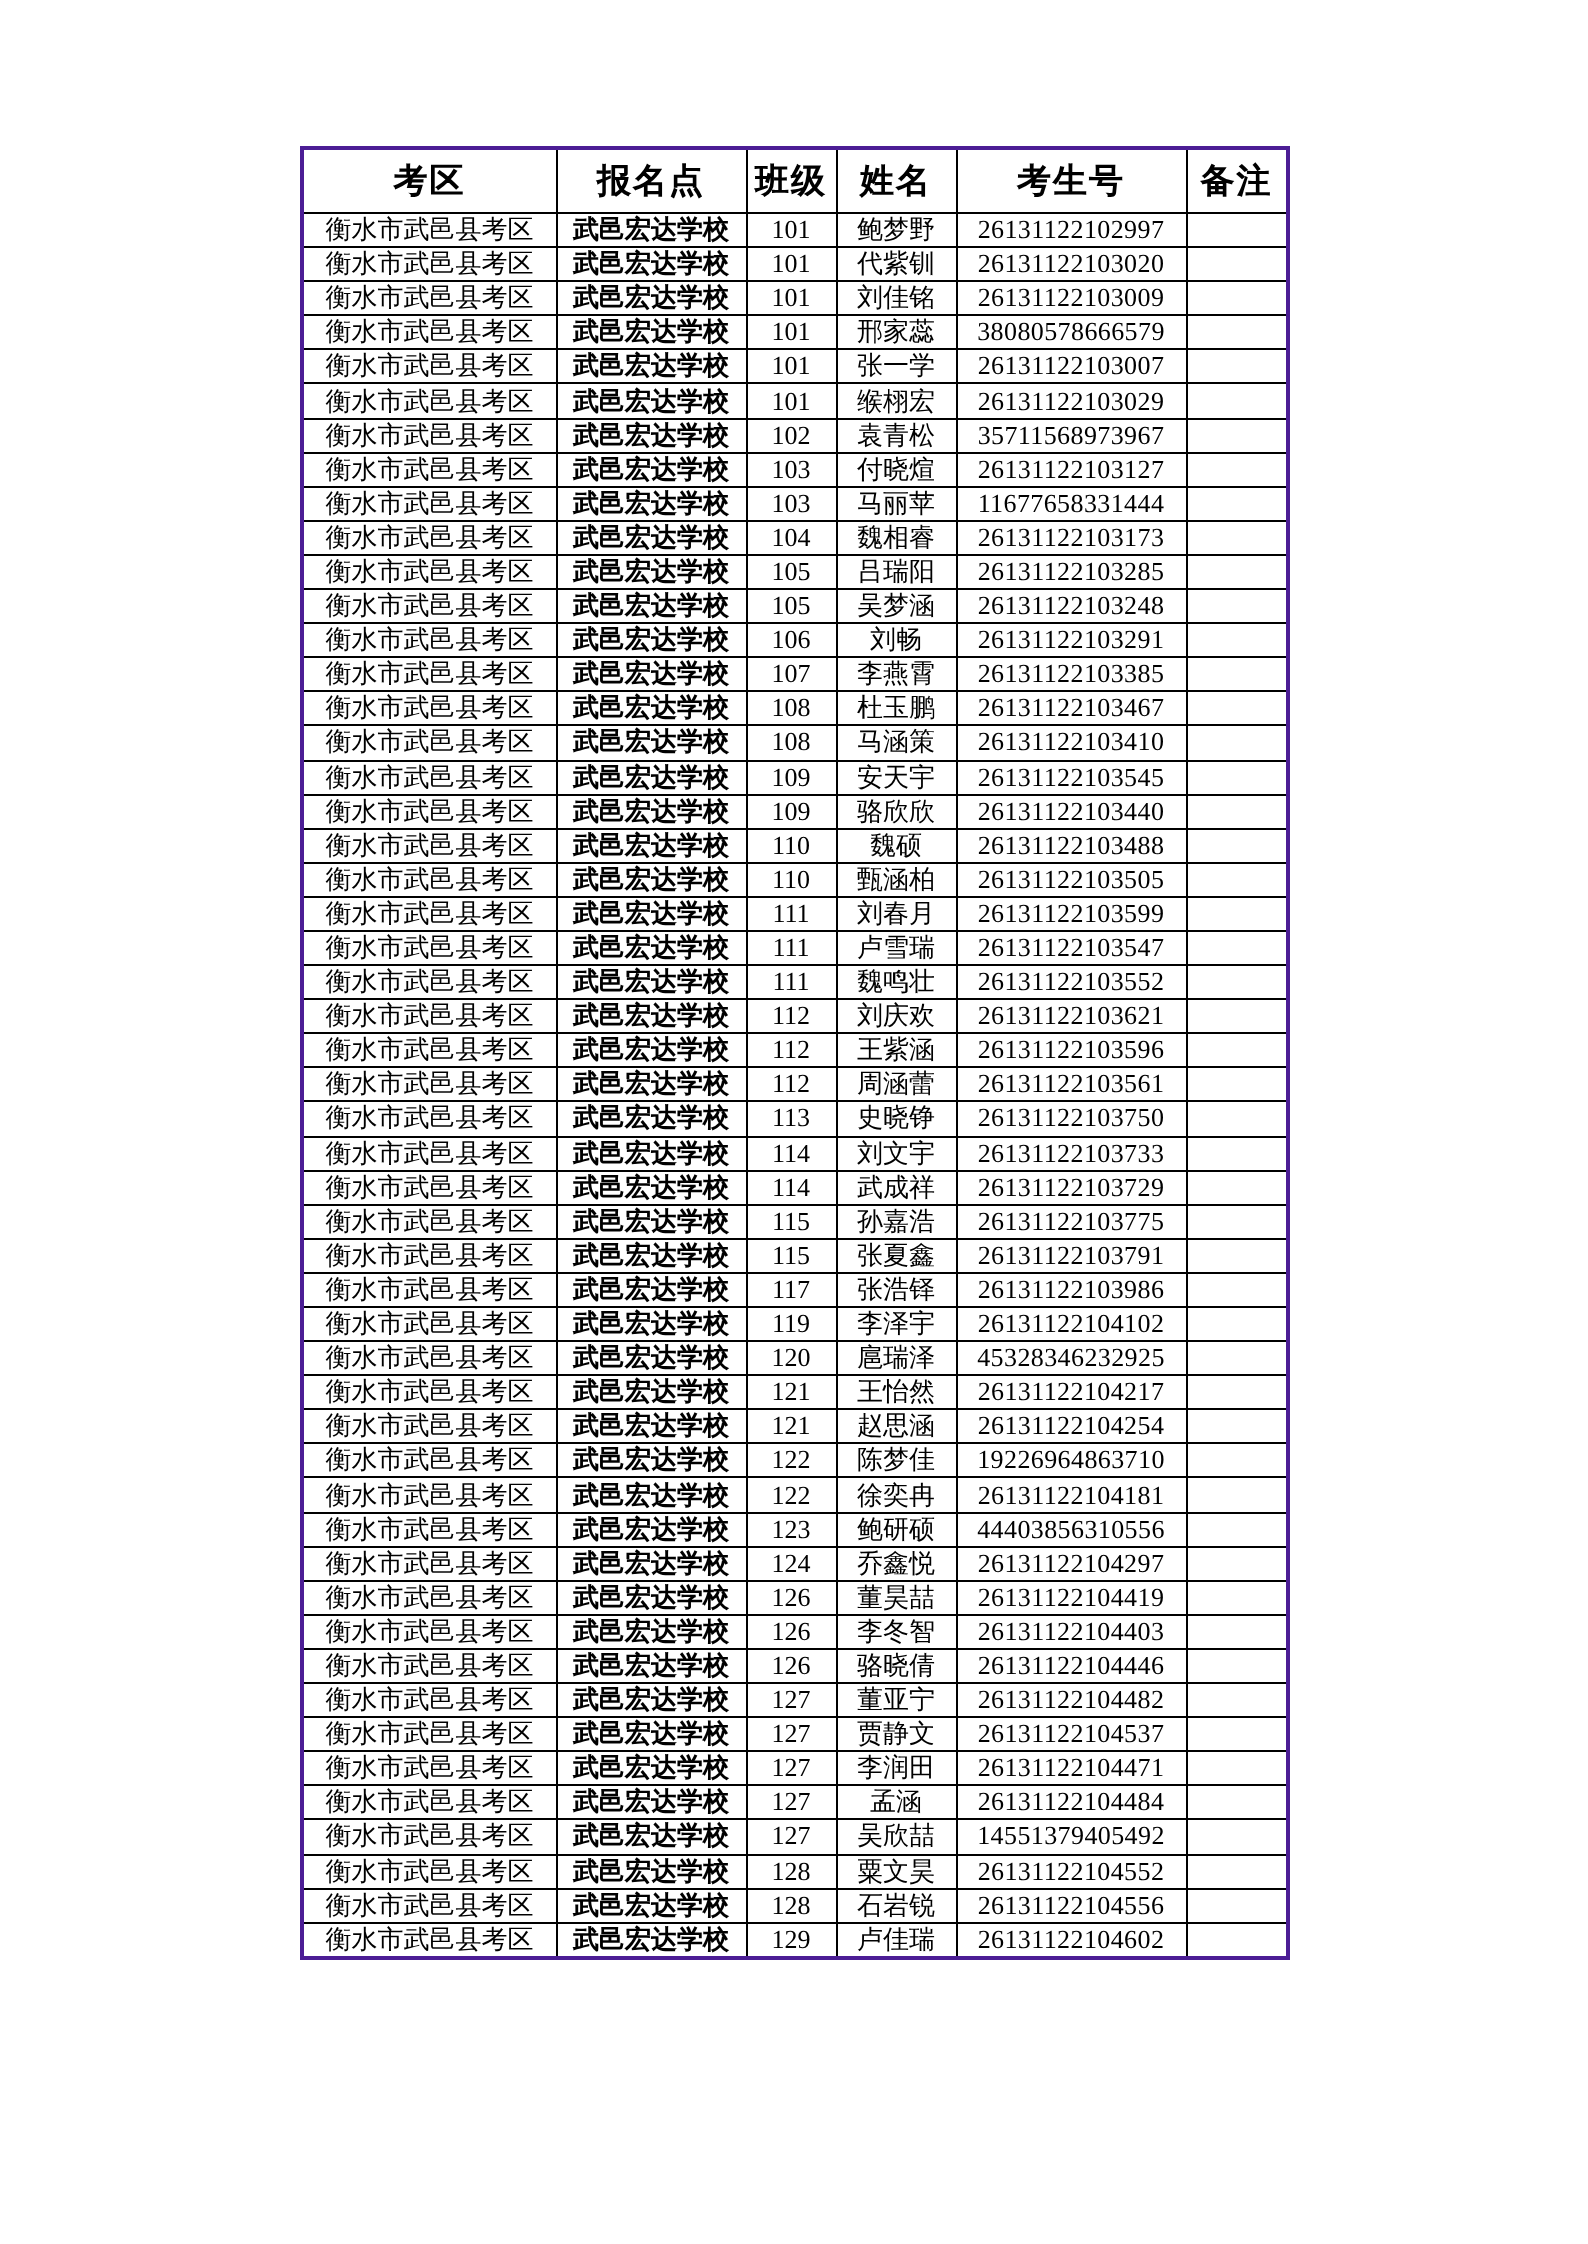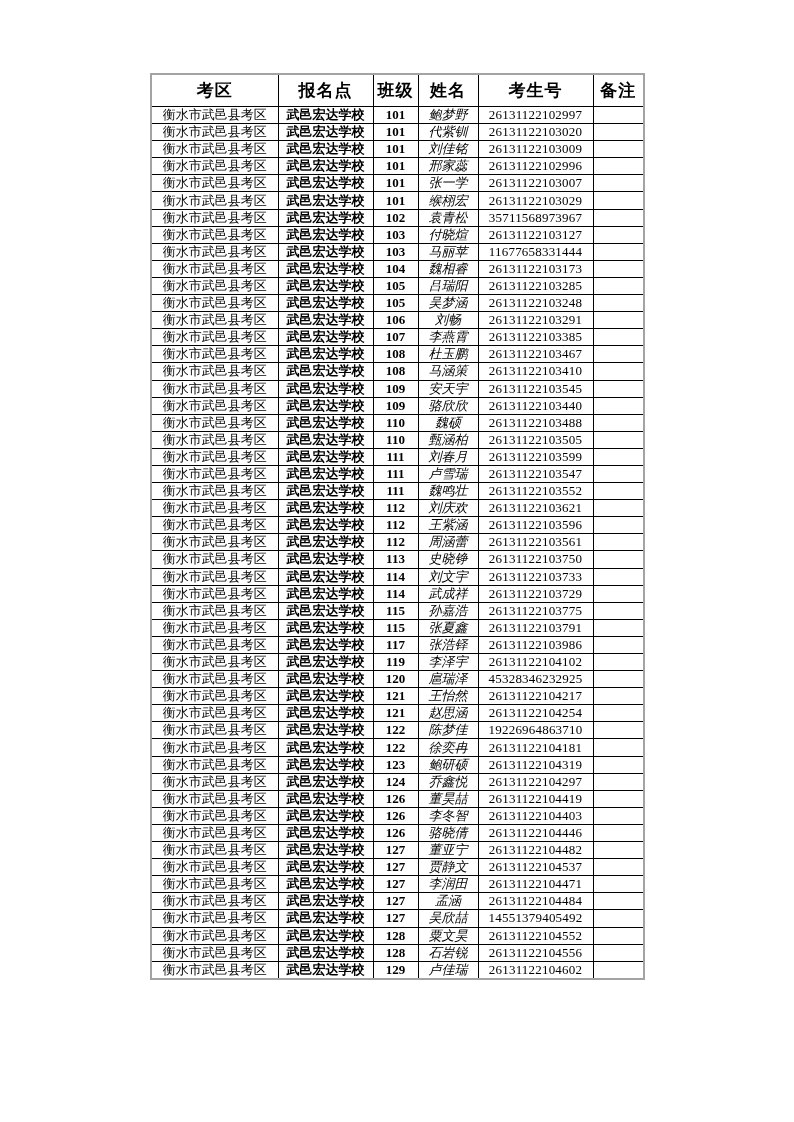--- a/index.html
+++ b/index.html
@@ -13,21 +13,21 @@
   }
   .sheet{
     position:absolute;
     left:150px;top:73px;
     width:493px;
   }
   table.roster{
     border-collapse:collapse;
     table-layout:fixed;
     width:493px;
-    border:2px solid #a3a3a3;
+    border:2px solid #4c1d95;
     padding-left:40px;
   }
   table.roster th, table.roster td{
     border:1px solid #000;
     padding:0 1px;
     text-align:center;
     vertical-align:middle;
     overflow:hidden;
     white-space:nowrap;
   }
@@ -37,22 +37,22 @@
     font-weight:bold;
     letter-spacing:1px;
   }
   table.roster td{
     height:16.1px;
     font-size:13px;
     line-height:16px;
   }
   td.c-exam-district{font-size:12.5px;letter-spacing:0;}
   td.c-registration-site{font-size:12.5px;font-weight:bold;}
-  td.c-class{font-size:12.5px;font-weight:bold;}
-  td.c-name{font-size:13px;font-style:italic;}
+  td.c-class{font-size:12.5px;}
+  td.c-name{font-size:13px;}
   td.c-candidate-id{font-size:12px;letter-spacing:0.2px;}
   col.w0{width:127px;} col.w1{width:95px;} col.w2{width:45px;}
   col.w3{width:60px;} col.w4{width:115px;} col.w5{width:51px;}
 </style>
 </head>
 <body>
 
 <div class="sheet">
   <table class="roster">
     <colgroup>
@@ -96,21 +96,21 @@
           <td class="c-class">101</td>
           <td class="c-name">刘佳铭</td>
           <td class="c-candidate-id">26131122103009</td>
           <td class="c-remarks"></td>
         </tr>
         <tr>
           <td class="c-exam-district">衡水市武邑县考区</td>
           <td class="c-registration-site">武邑宏达学校</td>
           <td class="c-class">101</td>
           <td class="c-name">邢家蕊</td>
-          <td class="c-candidate-id">26131122102996</td>
+          <td class="c-candidate-id">38080578666579</td>
           <td class="c-remarks"></td>
         </tr>
         <tr>
           <td class="c-exam-district">衡水市武邑县考区</td>
           <td class="c-registration-site">武邑宏达学校</td>
           <td class="c-class">101</td>
           <td class="c-name">张一学</td>
           <td class="c-candidate-id">26131122103007</td>
           <td class="c-remarks"></td>
         </tr>
@@ -376,21 +376,21 @@
           <td class="c-class">122</td>
           <td class="c-name">徐奕冉</td>
           <td class="c-candidate-id">26131122104181</td>
           <td class="c-remarks"></td>
         </tr>
         <tr>
           <td class="c-exam-district">衡水市武邑县考区</td>
           <td class="c-registration-site">武邑宏达学校</td>
           <td class="c-class">123</td>
           <td class="c-name">鲍研硕</td>
-          <td class="c-candidate-id">26131122104319</td>
+          <td class="c-candidate-id">44403856310556</td>
           <td class="c-remarks"></td>
         </tr>
         <tr>
           <td class="c-exam-district">衡水市武邑县考区</td>
           <td class="c-registration-site">武邑宏达学校</td>
           <td class="c-class">124</td>
           <td class="c-name">乔鑫悦</td>
           <td class="c-candidate-id">26131122104297</td>
           <td class="c-remarks"></td>
         </tr>

